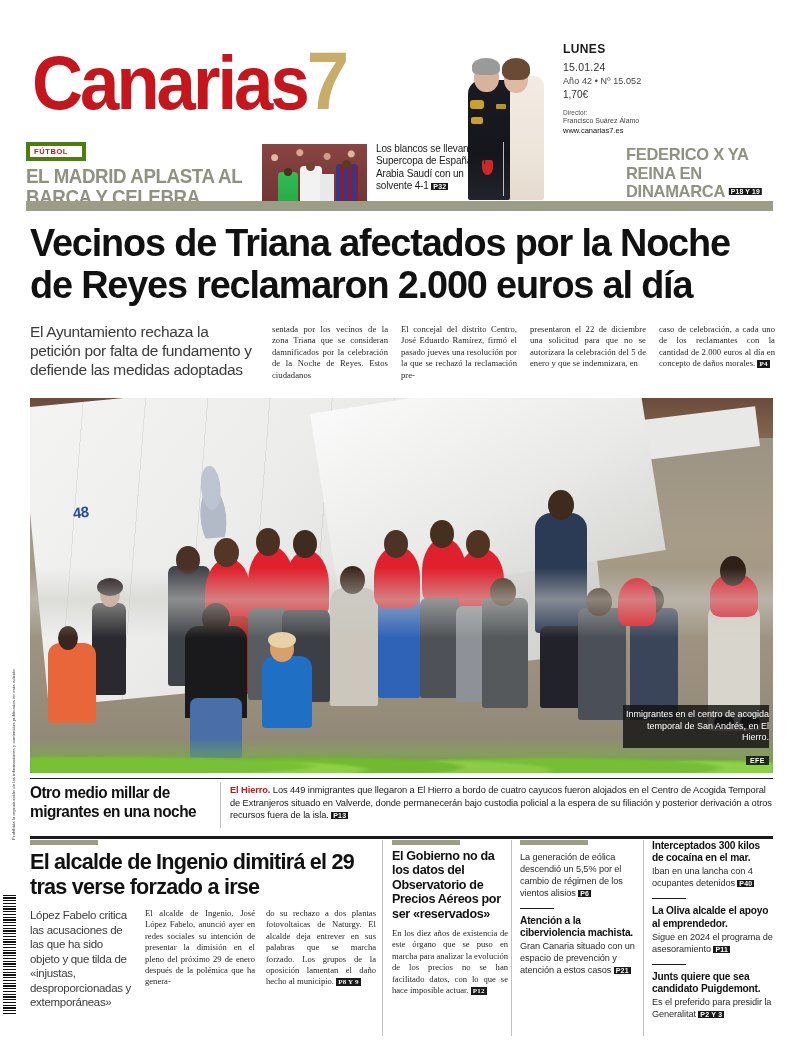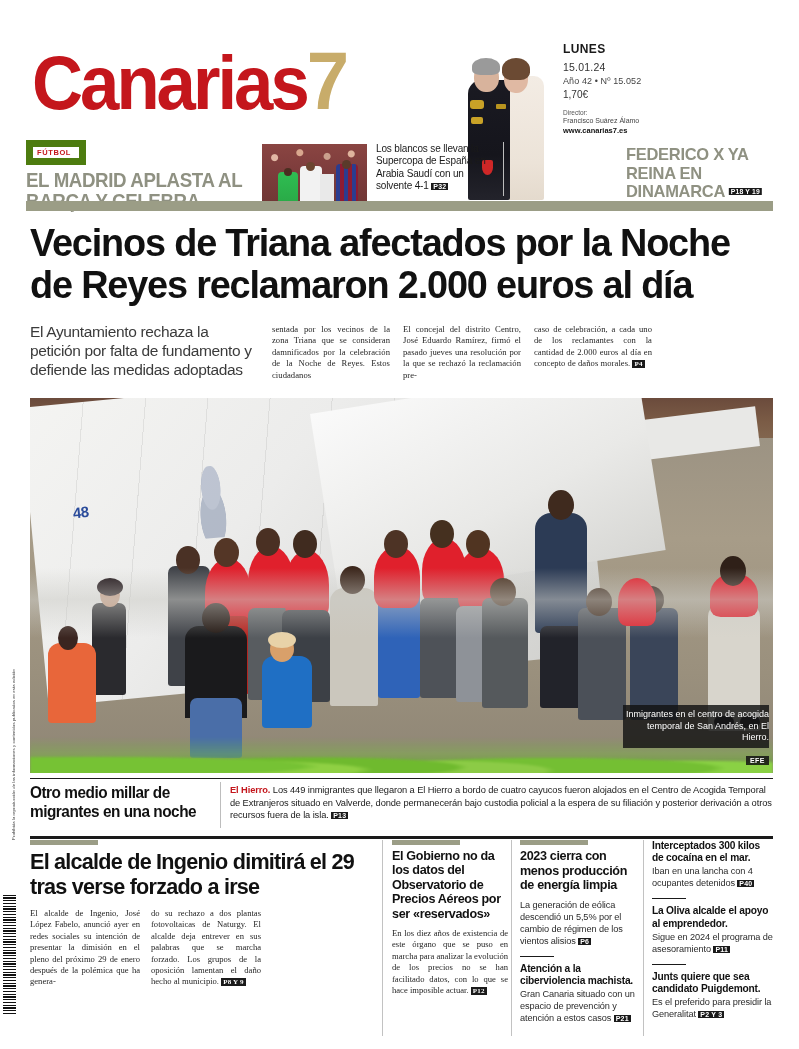--- a/index.html
+++ b/index.html
@@ -41,21 +41,21 @@
   }
   .logo .seven { color: #c8ac6a; font-size: 82px; letter-spacing: -4px; }
 
   .mast-info { position: absolute; right: 0; top: 4px; text-align: left; width: 210px; }
   .mast-day { font-size: 12px; font-weight: bold; color: #1a1a1a; letter-spacing: .4px; }
   .mast-date { font-size: 10.5px; color: #333; margin-top: 5px; letter-spacing: .2px; }
   .mast-year { font-size: 9px; color: #444; margin-top: 3px; letter-spacing: .1px; }
   .mast-price { font-size: 10px; color: #333; margin-top: 3px; }
   .mast-dir-label { font-size: 6.5px; color: #555; margin-top: 9px; }
   .mast-dir { font-size: 7px; color: #444; margin-top: 1px; }
-  .mast-web { font-size: 7.5px; color: #111; font-weight: bold; margin-top: 2px; }
+  .mast-web { font-size: 7.5px; color: #111; font-weight: normal; margin-top: 2px; }
 
   
   .royal-photo {
     position: absolute; left: 460px; top: 34px; width: 90px; height: 166px;
     overflow: hidden;
   }
   .royal-bg { position: absolute; inset: 0; background: #fff; }
   .royal-man {
     position: absolute; left: 8px; top: 46px; width: 42px; height: 120px;
     background: linear-gradient(to bottom, #1a1a22 0%, #15151c 62%, #23232b 100%);
@@ -88,23 +88,23 @@
     background: #6b4a33; border-radius: 50% 50% 34% 34%;
   }
   .royal-medal {
     position: absolute; left: 22px; top: 126px; width: 11px; height: 15px;
     background: #cf2727; border-radius: 2px 2px 50% 50%;
   }
 
   
   .promo { position: absolute; left: 26px; top: 140px; width: 747px; height: 58px; }
   .badge-futbol {
-    display: inline-block; border: 7px solid #4d7c0f; color: #c4161c;
+    display: inline-block; border: 4px solid #4d7c0f; color: #c4161c;
     font-size: 7.5px; font-weight: bold; letter-spacing: .6px;
-    padding: 1px 8px 1px 4px;
+    padding: 1px 14px 1px 4px;
   }
   .promo-left { position: absolute; left: 0; top: 0; width: 228px; }
   .promo-head {
     margin-top: 5px;
     font-size: 19.5px; font-weight: bold; line-height: 21px;
     color: #8f9182; letter-spacing: -.4px;
     transform: scaleX(0.96); transform-origin: left top;
   }
   .promo-thumb {
     position: absolute; left: 236px; top: 4px; width: 105px; height: 62px;
@@ -350,20 +350,21 @@
 
   <div class="sep-bar"></div>
 
   <h1 class="main-head">Vecinos de Triana afectados por la Noche de Reyes reclamaron 2.000 euros al día</h1>
 
   <div class="sub-row">
     <div class="subhead">El Ayuntamiento rechaza la petición por falta de fundamento y defiende las medidas adoptadas</div>
     <div class="cols">
       <div class="col">sentada por los vecinos de la zona Triana que se consideran damnificados por la celebración de la Noche de Reyes. Estos ciudadanos</div>
       <div class="col">El concejal del distrito Centro, José Eduardo Ramírez, firmó el pasado jueves una resolución por la que se rechazó la reclamación pre-</div>
+      <div class="col">presentaron el 22 de diciembre una solicitud para que no se autorizara la celebración del 5 de enero y que se indemnizara, en</div>
       <div class="col"><span>caso de celebración, a cada uno de los reclamantes con la cantidad de 2.000 euros al día en concepto de daños morales.</span> <span class="pageref">P4</span></div>
     </div>
   </div>
 
   <div class="photo-wrap">
     <div class="ph-sky"></div>
     <div class="ph-ground"></div>
     <div class="ph-table"></div>
     <div class="ph-tent">
         <div class="ph-tent-lines"></div>
@@ -453,38 +454,38 @@
   </div>
 
   <div class="bot-rule"></div>
 
   <div class="bottom">
 
     <div class="b-left">
       <div class="minibar"></div>
       <div class="b-left-head">El alcalde de Ingenio dimitirá el 29 tras verse forzado a irse</div>
       <div class="b-left-cols">
+        <div class="b-lead">López Fabelo critica las acusaciones de las que ha sido objeto y que tilda de «injustas, desproporcionadas y extemporáneas»</div>
         <div class="b-col">El alcalde de Ingenio, José López Fabelo, anunció ayer en redes sociales su intención de presentar la dimisión en el pleno del próximo 29 de enero después de la polémica que ha genera-</div>
         <div class="b-col"><span>do su rechazo a dos plantas fotovoltaicas de Naturgy. El alcalde deja entrever en sus palabras que se marcha forzado. Los grupos de la oposición lamentan el daño hecho al municipio.</span> <span class="pageref">P8 Y 9</span></div>
       </div>
     </div>
 
     <div class="vdiv" style="left:352px;top:0;height:196px;"></div>
 
     <div class="b-mid">
       <div class="minibar"></div>
       <div class="b-mid-head">El Gobierno no da los datos del Observatorio de Precios Aéreos por ser «reservados»</div>
       <div class="b-mid-body"><span>En los diez años de existencia de este órgano que se puso en marcha para analizar la evolución de los precios no se han facilitado datos, con lo que se hace imposible actuar.</span> <span class="pageref">P12</span></div>
     </div>
 
     <div class="vdiv" style="left:481px;top:0;height:196px;"></div>
 
     <div class="b-mid2">
       <div class="minibar"></div>
-      <div class="b-mid2-head">2023 cierra con menos producción de energía limpia</div>
       <div class="b-mid2-body"><span>La generación de eólica descendió un 5,5% por el cambio de régimen de los vientos alisios</span> <span class="pageref">P6</span></div>
       <div class="hr-s"></div>
       <div class="brief-head">Atención a la ciberviolencia machista.</div>
       <div class="brief-body"><span>Gran Canaria situado con un espacio de prevención y atención a estos casos</span> <span class="pageref">P21</span></div>
     </div>
 
     <div class="vdiv" style="left:613px;top:0;height:196px;"></div>
 
     <div class="b-right">
       <div class="brief-head">Interceptados 300 kilos de cocaína en el mar.</div>

